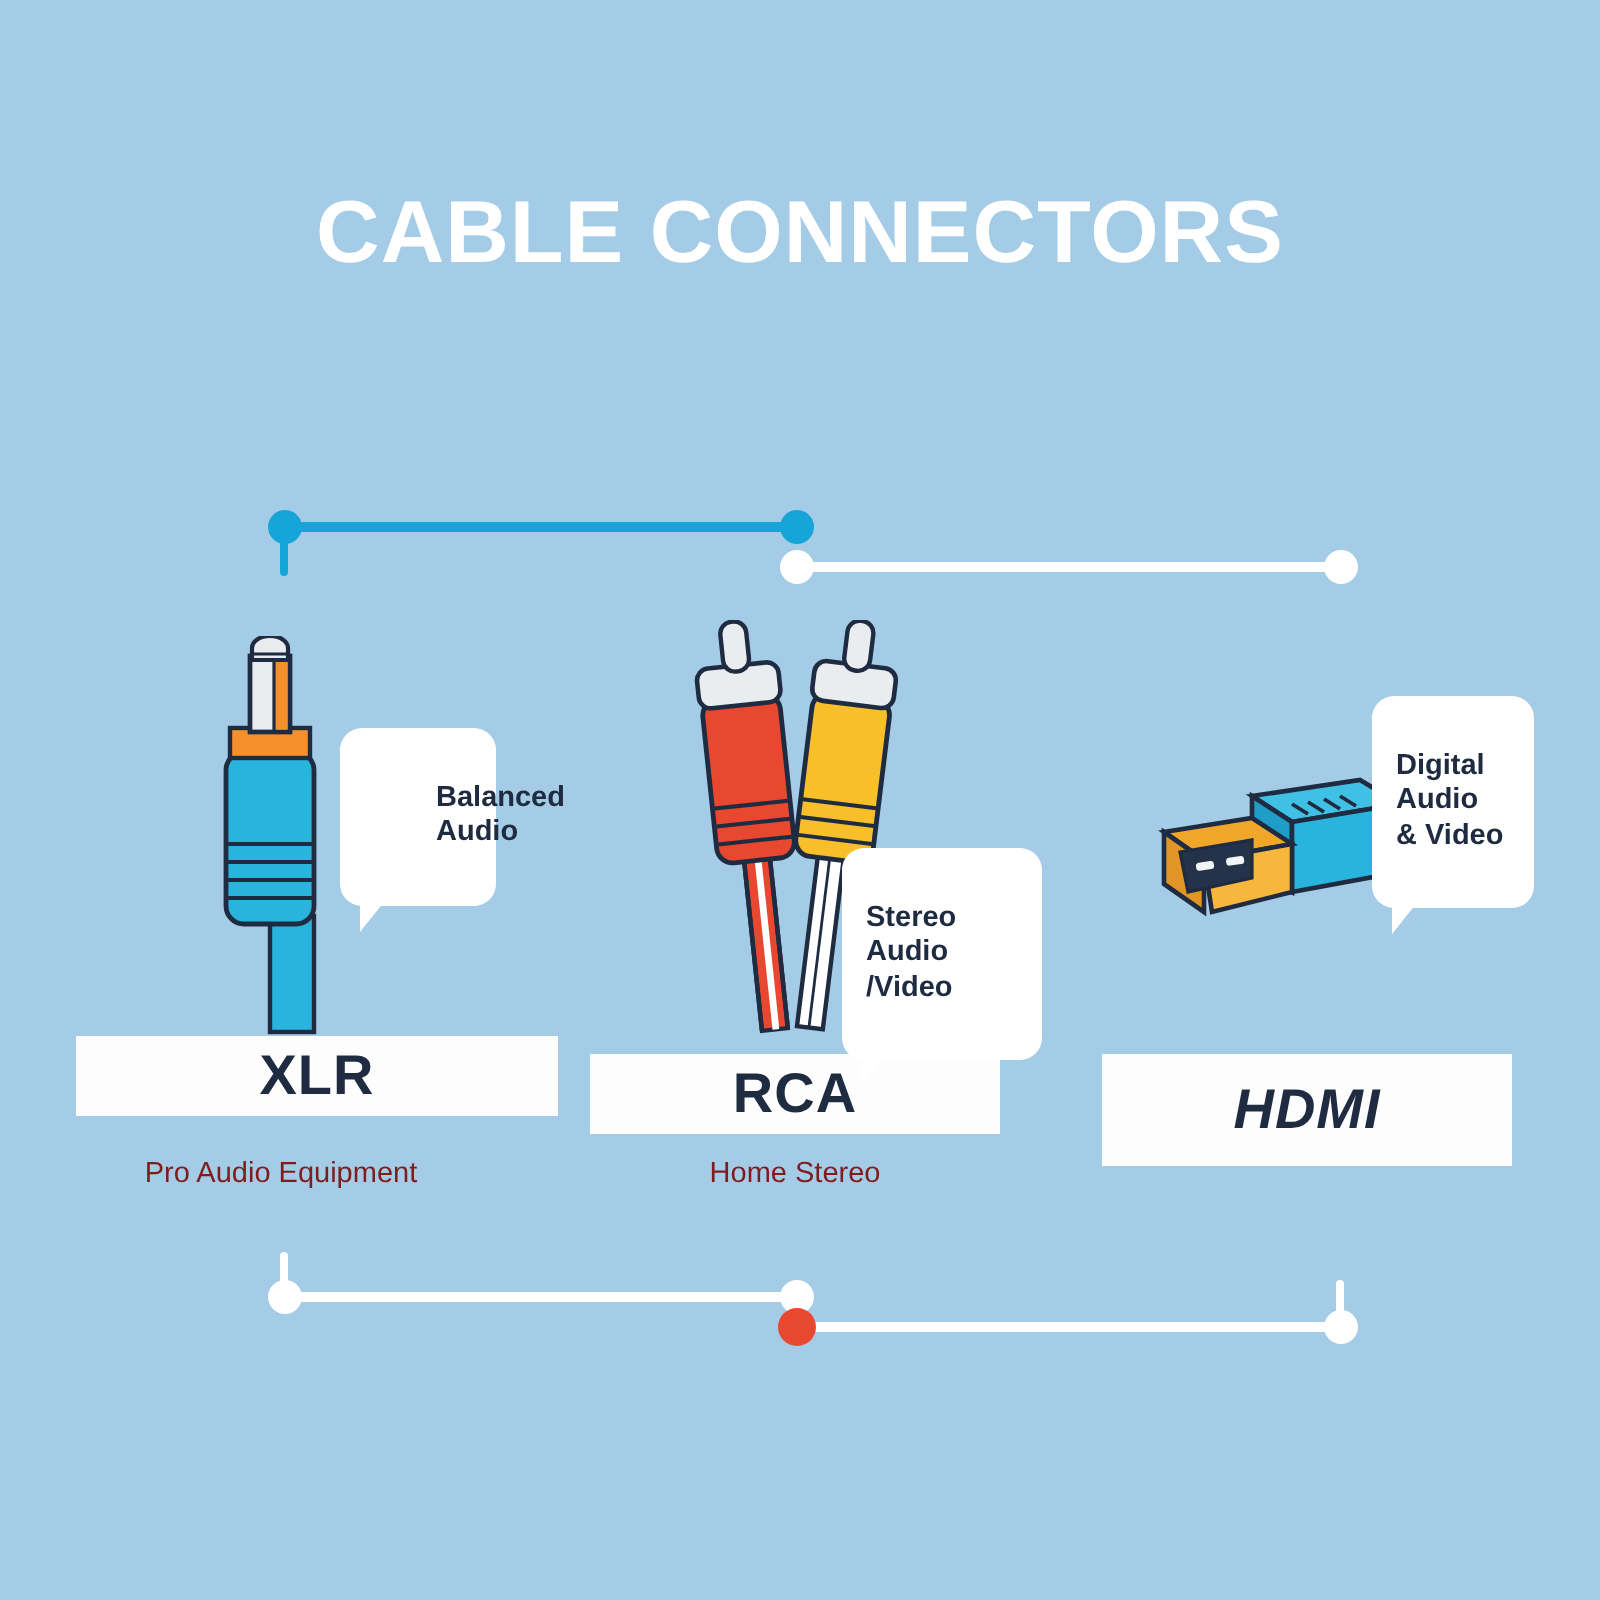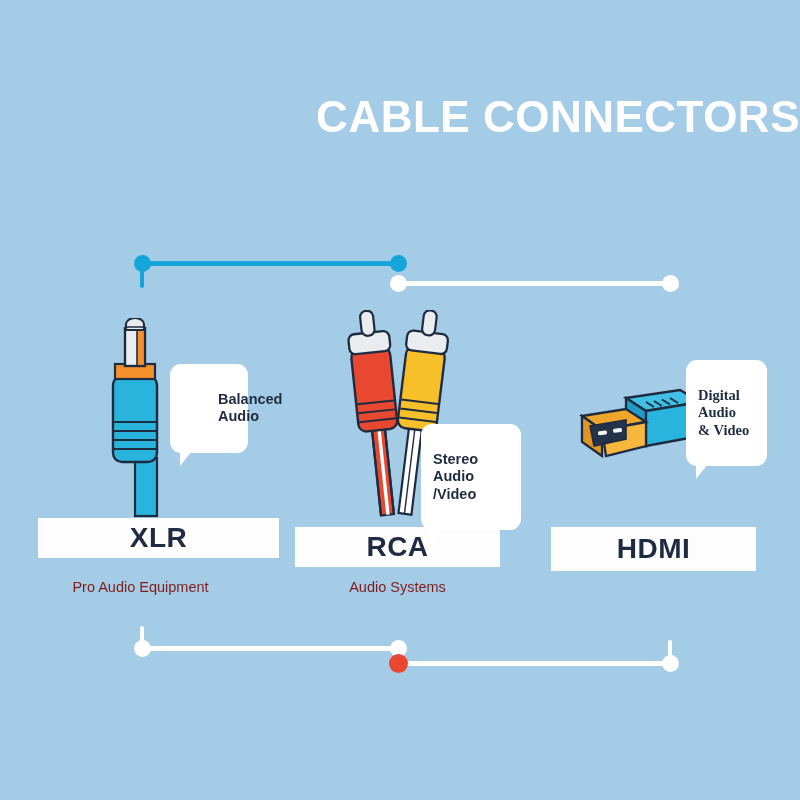--- a/index.html
+++ b/index.html
@@ -20,21 +20,21 @@
     width: 800px;
     height: 800px;
   }
 
   
   .title {
     position: absolute;
     left: 0;
     top: 92px;
     width: 800px;
-    text-align: right;
+    text-align: center;
     color: #ffffff;
     font-size: 44px;
     font-weight: bold;
     line-height: 1.12;
     letter-spacing: 0.5px;
   }
   .title .line2 { display: block; }
 
   
   .rail {
@@ -239,37 +239,37 @@
 
       <path d="M34 58 L78 50 L78 74 L38 84 Z" fill="#f7b73c" stroke="#1f2b40" stroke-width="2.3"></path>
 
       <path d="M22 54 L58 48 L58 67 L26 74 Z" fill="#24324a" stroke="#1f2b40" stroke-width="1.6"></path>
 
       <rect x="30" y="59" width="9" height="4" rx="1.6" fill="#f2f5f7" transform="rotate(-8 34 61)"></rect>
       <rect x="45" y="56.5" width="9" height="4" rx="1.6" fill="#f2f5f7" transform="rotate(-8 49 58)"></rect>
     </svg>
   </div>
 
-  <div class="bubble" style="left:686px; top:360px; width:81px;font-family:Liberation Serif, serif;">
+  <div class="bubble" style="left:686px; top:348px; width:81px;">
     <span>Digital Audio
 &amp; Video</span>
     <span class="tail tail-dl"></span>
   </div>
 
   <div class="label-card" style="left:38px; top:518px; width:241px; height:40px;">
     <span>XLR</span>
   </div>
   <div class="sublabel" style="left:38px; top:579px; width:205px;">Pro Audio Equipment</div>
 
   <div class="label-card" style="left:295px; top:527px; width:205px; height:40px;">
     <span>RCA</span>
   </div>
-  <div class="sublabel" style="left:295px; top:579px; width:205px;">Audio Systems</div>
-
-  <div class="label-card" style="left:551px; top:527px; width:205px; height:44px;">
+  <div class="sublabel" style="left:295px; top:579px; width:205px;">Home Stereo</div>
+
+  <div class="label-card" style="left:551px; top:527px; width:205px; height:56px;font-style:italic;">
     <span>HDMI</span>
   </div>
 
   <div>
 
     <div class="rail white" style="left:142px; top:646px; width:258px;"></div>
     <div class="tick white" style="left:140px; top:626px; height:22px;"></div>
     <div class="dot white" style="left:134px; top:640px; width:17px; height:17px;"></div>
     <div class="dot white" style="left:390px; top:640px; width:17px; height:17px;"></div>
 

